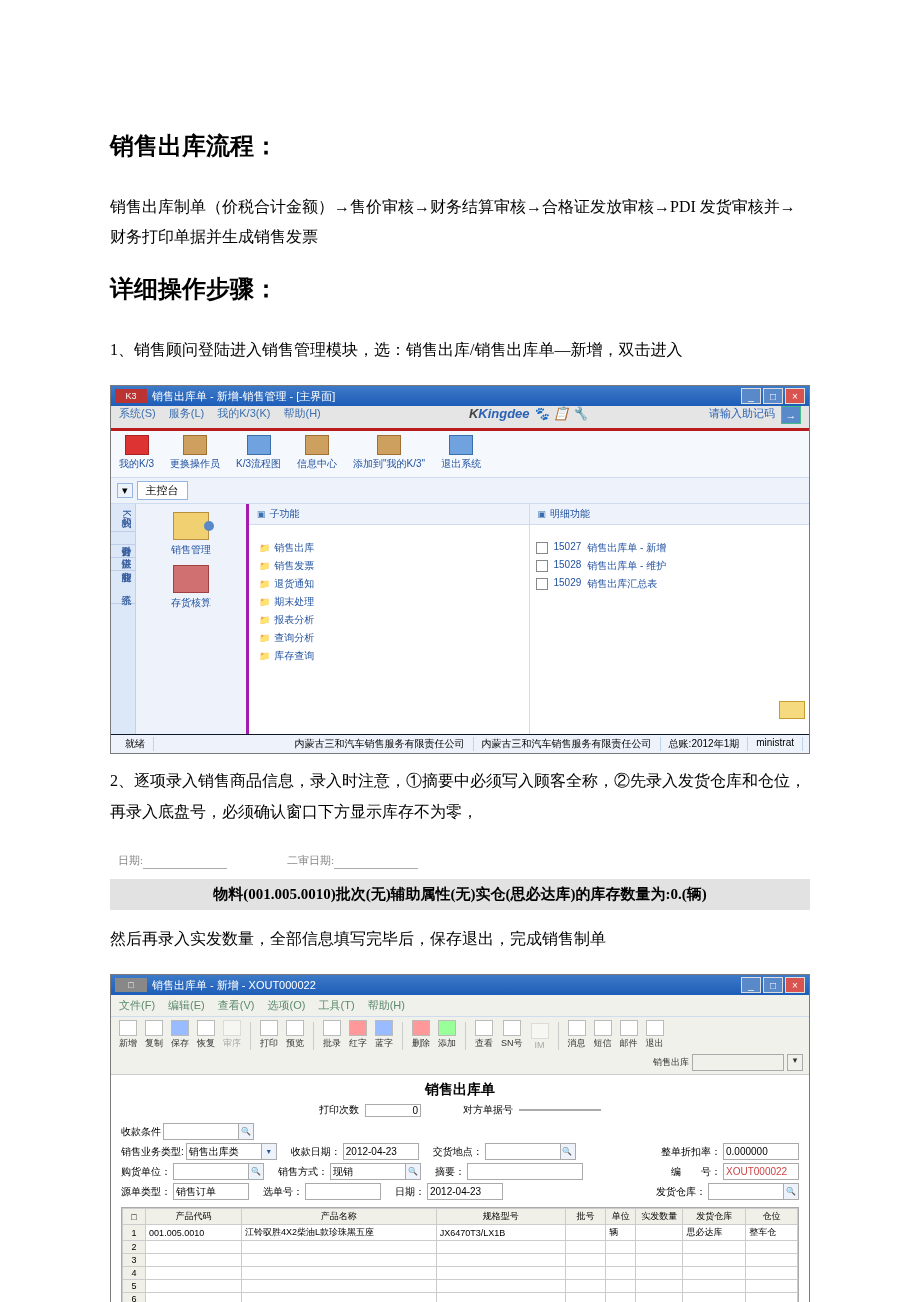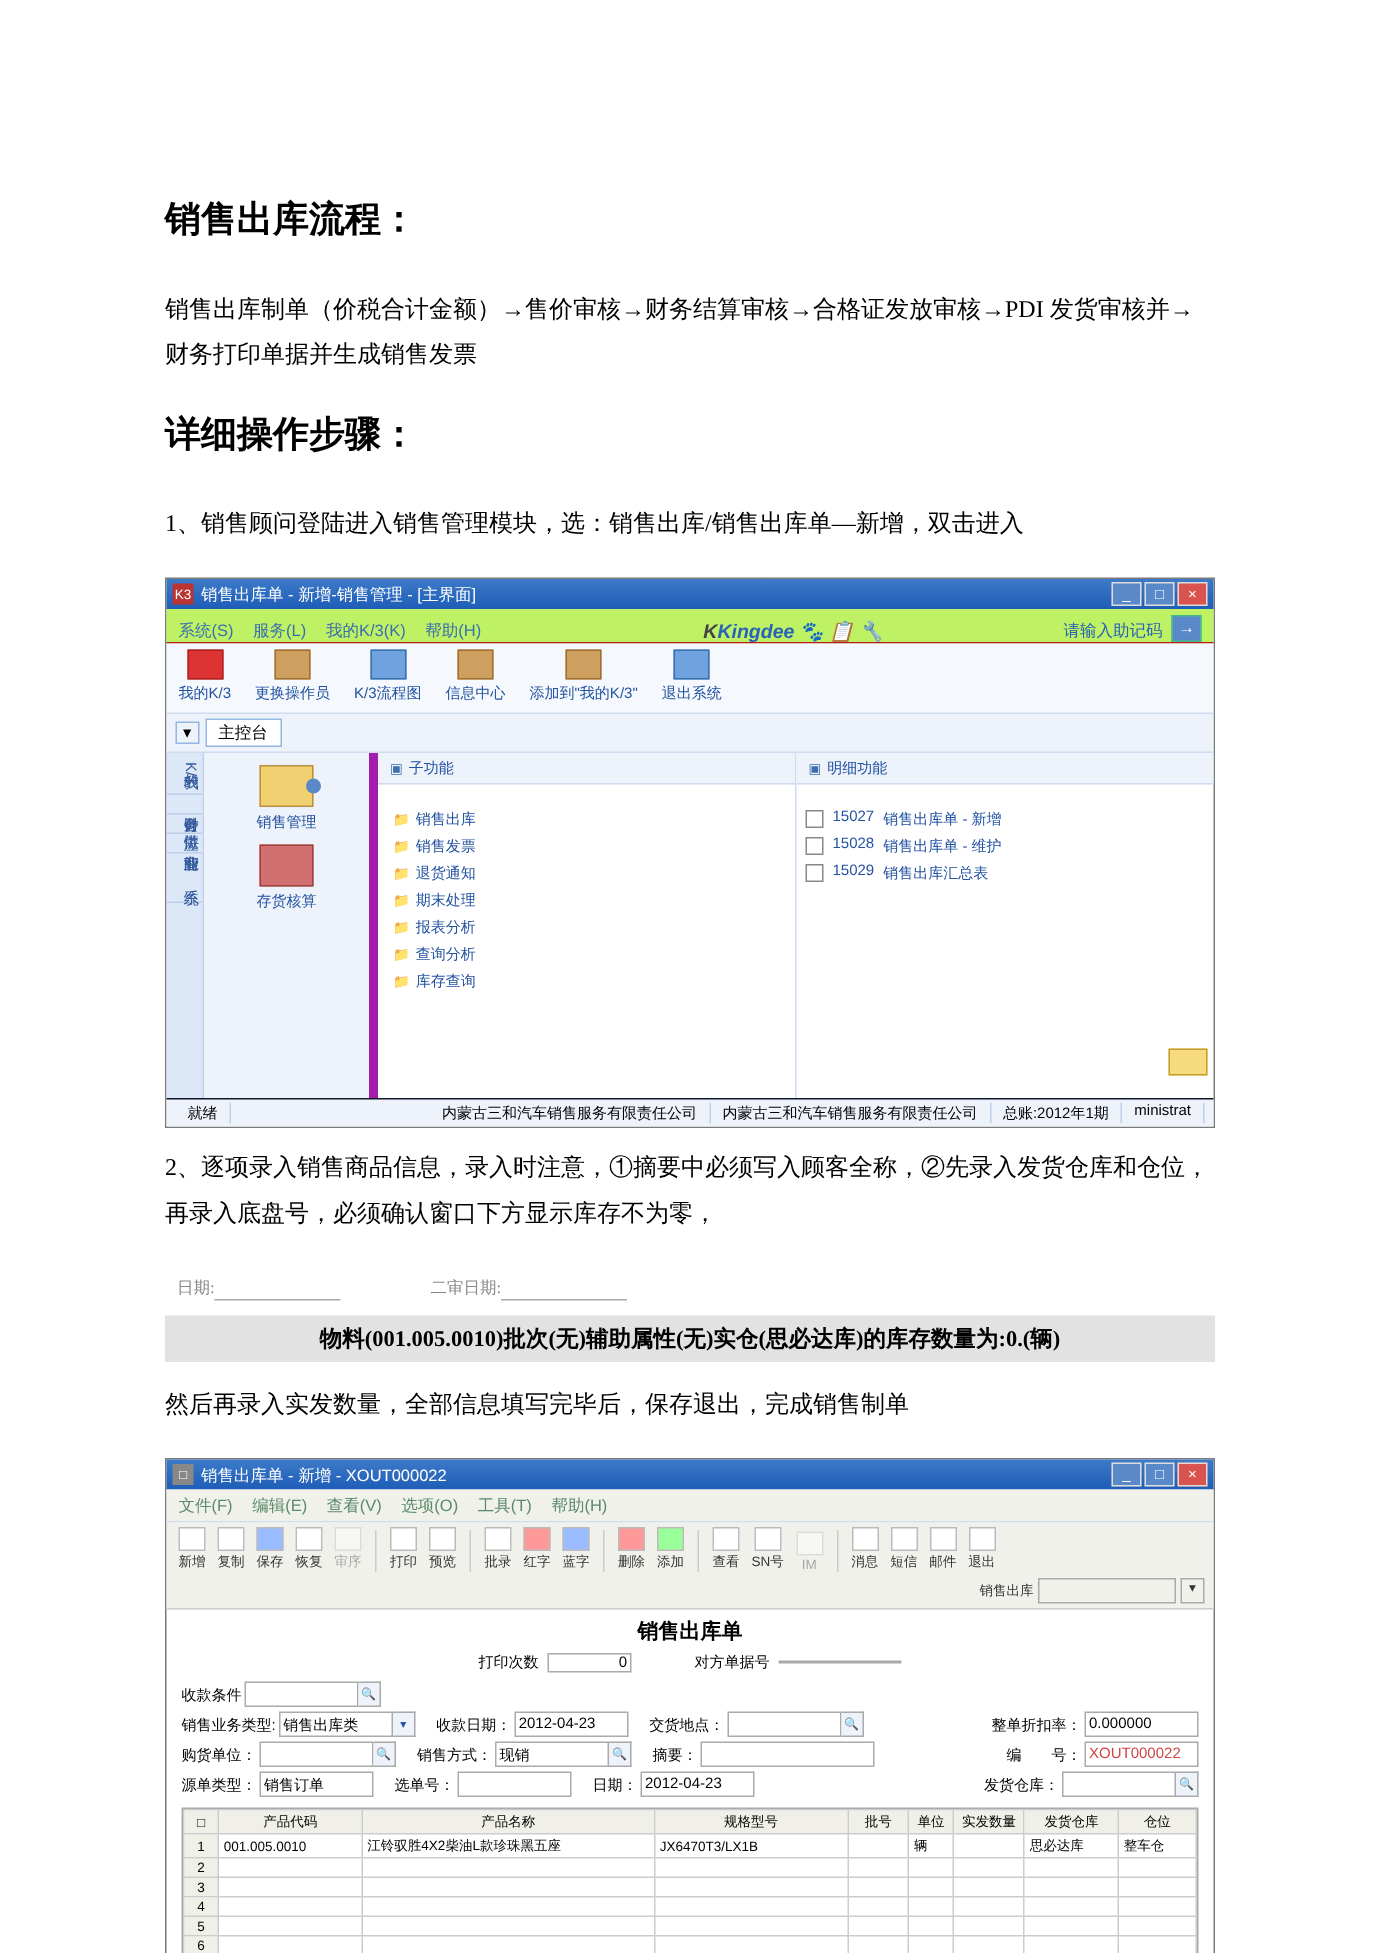--- a/index.html
+++ b/index.html
@@ -1,44 +1,44 @@
 <!DOCTYPE html>
 <html><head>
 <meta charset="utf-8">
 <style>
   body { margin:0; background:#fff; font-family:"SimSun","宋体",serif; font-size:16px; color:#000; }
   .page { width:920px; margin:0 auto; padding:130px 110px 80px 110px; box-sizing:border-box; }
   h1 { font-family:"Microsoft YaHei","SimHei",sans-serif; font-size:24px; font-weight:bold; margin:0 0 30px 0; }
   p { line-height:1.9; margin:0 0 20px 0; }
   .win { border:1px solid #7a7a7a; background:#fff; font-family:"SimSun",sans-serif; font-size:11px; margin-bottom:12px; }
   .titlebar { height:20px; background:linear-gradient(#3d7ac8,#1e5db8); color:#fff; display:flex; align-items:center; padding:0 4px; }
-  .titlebar-icon { width:14px; height:14px; background:#b33; margin-right:5px; font-size:9px; display:flex; align-items:center; justify-content:center; color:#fff; }
+  .titlebar-icon { width:32px; height:14px; background:#b33; margin-right:5px; font-size:9px; display:flex; align-items:center; justify-content:center; color:#fff; }
   .winbtn { display:flex; margin-left:auto; }
   .winbtn span { width:18px; height:14px; margin-left:2px; display:flex; align-items:center; justify-content:center; font-size:10px; border:1px solid #ddd; }
   .win-min{background:#5989c9;} .win-max{background:#5989c9;} .win-close{background:#d9534f;}
   .menubar { background:#e8f0fb; padding:3px 8px; color:#3b6fae; border-bottom:1px solid #cfdbef; }
   .menubar span{ margin-right:10px; }
-  .kingdee-bar{ height:22px; display:flex; align-items:flex-end; padding:0 8px; border-bottom:1px solid #b91c1c; background:#bef264; }
+  .kingdee-bar{ height:22px; display:flex; align-items:flex-start; padding:0 8px; border-bottom:3px solid #b91c1c; background:#e5e5e5; }
   .kingdee-logo{ font-family:Arial; font-style:italic; font-weight:bold; color:#2a62b5; margin-left:auto; font-size:13px; }
   .kingdee-logo b{color:#444;}
   .search-hint{ font-size:11px; color:#2a62b5; margin-left:120px; }
   .search-arrow{ width:18px; height:16px; border:1px solid #4b8; background:#5989c9;color:#fff; display:flex; align-items:center;justify-content:center; margin-left:6px;}
   .toolbar1 { display:flex; padding:4px 8px 6px; gap:16px; background:#f5f8fd; border-bottom:1px solid #cfdbef; font-size:10px; color:#2252a0; }
   .tb-item{ text-align:center; }
   .tb-icon{ width:22px; height:18px; margin:0 auto 2px; background:#e8c040; border:1px solid #c08020; }
   .tb-red{background:#d33;border-color:#a22;}
   .tb-blue{background:#6fa2df;border-color:#3a6fae;}
   .tb-brown{background:#cda060;border-color:#a07030;}
   .tabrow{ padding:3px 6px; background:#eef3fb; border-bottom:1px solid #cfdbef; display:flex; align-items:center; gap:4px;}
   .tabrow .tabbtn{ border:1px solid #94b6e0; background:#fff; padding:1px 8px; font-size:11px; }
   .mainarea{ display:flex; height:230px; }
   .side-tabs{ width:24px; background:#dce8f8; border-right:1px solid #bed2ee; display:flex; flex-direction:column; }
   .side-tab{ writing-mode:vertical-rl; text-align:center; padding:6px 2px; font-size:10px; border-bottom:1px solid #becde8; color:#335a9c;}
   .side-tab.cut{height:20px;}
-  .modcol{ width:110px; background:#eef3fb; border-right:6px solid #a21caf; padding-top:8px; }
+  .modcol{ width:110px; background:#eef3fb; border-right:3px solid #a21caf; padding-top:8px; }
   .modbox{ text-align:center; font-size:10px; margin-bottom:8px; color:#2252a0;}
   .modbox .ic{ width:34px; height:26px; margin:0 auto 3px; border:1px solid #b89040; background:#f0d070; position:relative;}
   .modbox .ic.truck::after{content:"";position:absolute;right:-6px;top:8px;width:10px;height:10px;background:#5989c9;border-radius:50%;}
   .modbox .ic.house{background:#f0d880;}
   .modbox .ic.stack{background:#d07070;border-color:#a04040;}
   .funccol{ flex:1; display:flex; }
   .fbox{ flex:1; border-right:1px solid #cfdbef; }
   .fbox-h{ background:#eef3fb; border-bottom:1px solid #cfdbef; padding:3px 8px; color:#2252a0; font-size:10px; display:flex; align-items:center; gap:4px;}
   .fbox-h::before{content:"▣"; font-size:9px; color:#3b6fae;}
   .flist{ padding:4px 10px; font-size:10px; color:#2252a0;}

